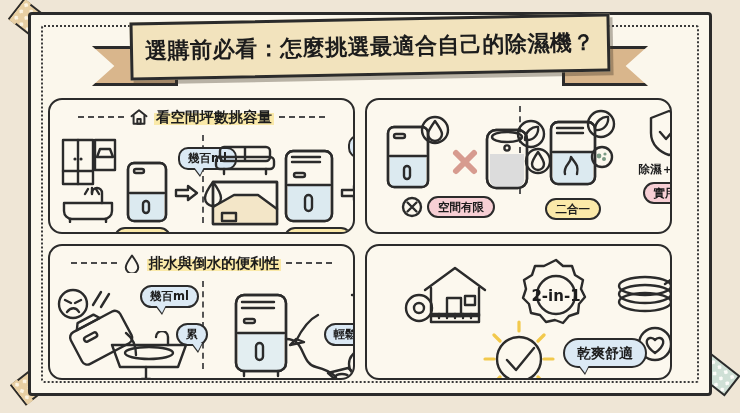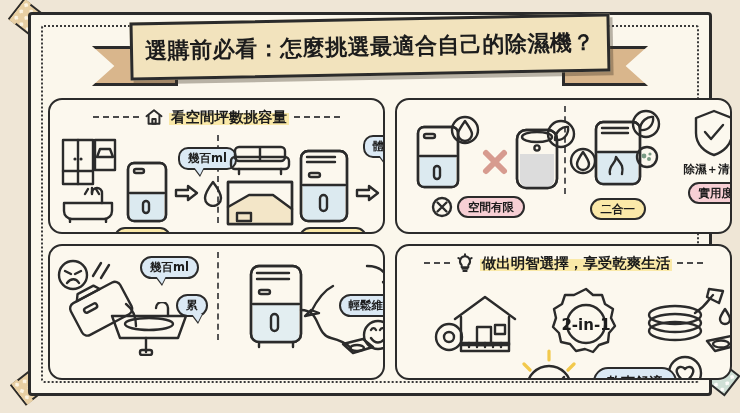--- a/index.html
+++ b/index.html
@@ -53,21 +53,21 @@
     transform:rotate(-1.1deg);
     box-shadow:3px 4px 0 rgba(60,50,35,.35);
   }
   .banner-title{
     font-size:22px;font-weight:bold;color:#1c1c1c;letter-spacing:0.5px;
     white-space:nowrap;font-family:"DejaVu Sans","Liberation Sans",sans-serif;
   }
 
   
   .grid{
-    position:absolute;left:48px;top:98px;width:684px;height:282px;
+    position:absolute;left:48px;top:98px;width:624px;height:282px;
     display:grid;grid-template-columns:1fr 1fr;grid-template-rows:1fr 1fr;
     gap:10px;
   }
   .panel{
     position:relative;background:#fcf8ee;border:2.5px solid #2b2b2b;
     border-radius:14px;box-sizing:border-box;overflow:hidden;
   }
   .panel-head{
     display:flex;align-items:center;justify-content:center;gap:5px;
     padding:7px 6px 2px 6px;
@@ -309,20 +309,28 @@
             <path class="olin" d="M13 24 l6 7 l12 -14" stroke="#4e7a52" stroke-width="3.4"></path>
           </svg>
           <div class="plain-text" style="left:120px;top:62px;">除濕＋清淨</div>
           <div class="pill pill-yellow" style="left:26px;top:98px;">二合一</div>
           <div class="pill pill-pink" style="left:124px;top:82px;">實用度高</div>
         </div>
       </div>
     </div>
 
     <div class="panel">
+      <div class="panel-head">
+        <span class="dashline"></span>
+        <svg class="head-icon" viewBox="0 0 24 24">
+          <path class="olin" d="M12 3 C7 10 4.5 14 4.5 17 a7.5 7.5 0 0 0 15 0 c0 -3 -2.5 -7 -7.5 -14 z" fill="#c3def0"></path>
+        </svg>
+        <span class="head-text">排水與倒水的便利性</span>
+        <span class="dashline"></span>
+      </div>
       <div class="panel-body">
         <div class="divider"></div>
 
         <div class="half l">
 
           <svg class="art" style="left:6px;top:12px;width:34px;height:34px" viewBox="0 0 34 34">
             <circle class="olin" cx="17" cy="17" r="14" fill="#eceae2"></circle>
             <path class="olin" d="M9 13 l6 3 M25 13 l-6 3" stroke-width="2"></path>
             <path class="olin" d="M11 25 c4 -5 9 -5 12 0" stroke-width="2"></path>
           </svg>
@@ -384,30 +392,20 @@
             <circle class="olin" cx="17" cy="17" r="14" fill="#f6f4ea"></circle>
             <path class="olin" d="M10 12 c1.5 -2.5 3.5 -2.5 5 0 M19 12 c1.5 -2.5 3.5 -2.5 5 0" stroke-width="2"></path>
             <path class="olin" d="M10 20 c4 6 10 6 14 0" stroke-width="2"></path>
           </svg>
           <div class="bubble round notail" style="left:122px;top:48px;">輕鬆維護</div>
         </div>
       </div>
     </div>
 
     <div class="panel">
-      <div class="panel-head">
-        <span class="dashline short"></span>
-        <svg class="head-icon" viewBox="0 0 24 24">
-          <path class="olin" d="M12 4 a6 6 0 0 1 4 10.5 V17 h-8 v-2.5 A6 6 0 0 1 12 4 z" fill="#f7e09a"></path>
-          <path class="olin" d="M9 19 h6 M10 21.5 h4" stroke-width="2"></path>
-          <path class="olin" d="M12 1.5 v1.5 M4 6 l1.3 .8 M20 6 l-1.3 .8" stroke-width="1.8"></path>
-        </svg>
-        <span class="head-text">做出明智選擇，享受乾爽生活</span>
-        <span class="dashline short"></span>
-      </div>
       <div class="panel-body">
 
         <svg class="art" style="left:36px;top:14px;width:96px;height:68px" viewBox="0 0 96 68">
           <path class="olin" d="M22 30 L52 8 L82 30" stroke="#d79b8f" stroke-width="3"></path>
           <path class="olin" d="M28 28 V56 H76 V28" fill="#f6f1e4"></path>
           <rect class="olin" x="44" y="38" width="14" height="18" fill="#d9b68c"></rect>
           <rect class="olin" x="62" y="36" width="10" height="9" fill="#dbe9f4"></rect>
           <circle class="olin" cx="16" cy="48" r="13" fill="#c9d8e4"></circle>
           <circle class="olin" cx="16" cy="48" r="5" fill="#e9cb9a" stroke-width="2"></circle>
           <path class="olin" d="M28 54 h48 v8 H28 z" fill="#e9cb9a"></path>

